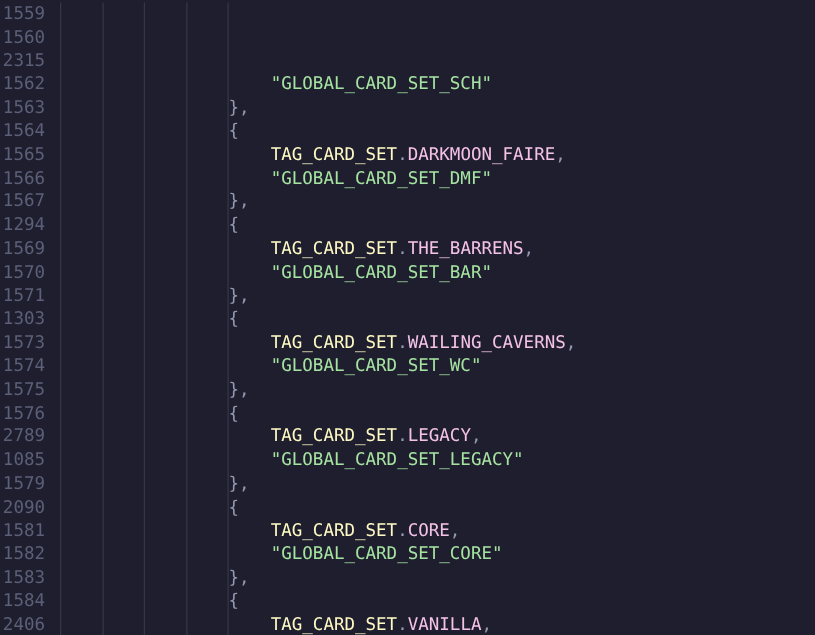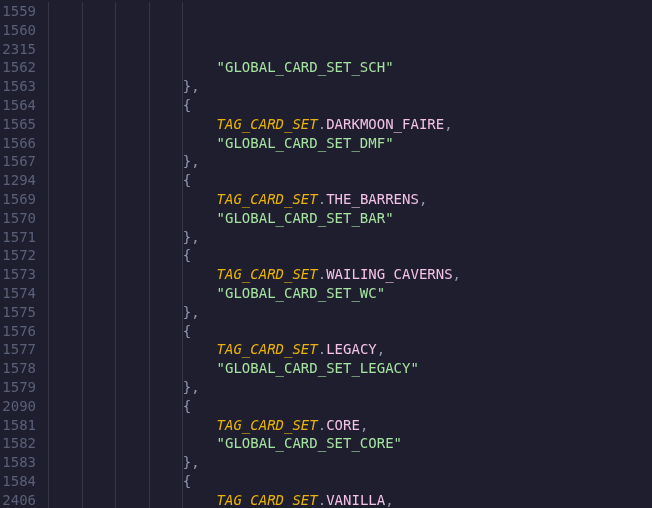--- a/index.html
+++ b/index.html
@@ -47,21 +47,21 @@
     bottom: 0;
     pointer-events: none;
   }
   .guide {
     position: absolute;
     top: 2px;
     bottom: 0;
     width: 1px;
     background: #363646;
   }
-  .tok-type   { color: #eab308; font-style: italic; }  
+  .tok-type   { color: #fef9c3; }  
   .tok-punc   { color: #9399b2; }
   .tok-member { color: #f5c2e7; }  
   .tok-string { color: #a6e3a1; }  
   .tok-brace  { color: #9399b2; }
 </style>
 </head>
 <body>
 
 <div class="editor">
   <div class="gutter">
@@ -71,27 +71,27 @@
       <div class="ln">1562</div>
       <div class="ln">1563</div>
       <div class="ln">1564</div>
       <div class="ln">1565</div>
       <div class="ln">1566</div>
       <div class="ln">1567</div>
       <div class="ln">1294</div>
       <div class="ln">1569</div>
       <div class="ln">1570</div>
       <div class="ln">1571</div>
-      <div class="ln">1572</div>
+      <div class="ln">1303</div>
       <div class="ln">1573</div>
       <div class="ln">1574</div>
       <div class="ln">1575</div>
       <div class="ln">1576</div>
-      <div class="ln">1577</div>
-      <div class="ln">1578</div>
+      <div class="ln">2789</div>
+      <div class="ln">1085</div>
       <div class="ln">1579</div>
       <div class="ln">2090</div>
       <div class="ln">1581</div>
       <div class="ln">1582</div>
       <div class="ln">1583</div>
       <div class="ln">1584</div>
       <div class="ln">2406</div>
     </div>
   <div class="code">
     <div class="guides"><div class="guide" style="left: 0px;"></div><div class="guide" style="left: 33.6px;"></div><div class="guide" style="left: 67.2px;"></div><div class="guide" style="left: 100.8px;"></div><div class="guide" style="left: 134.4px;"></div></div>

